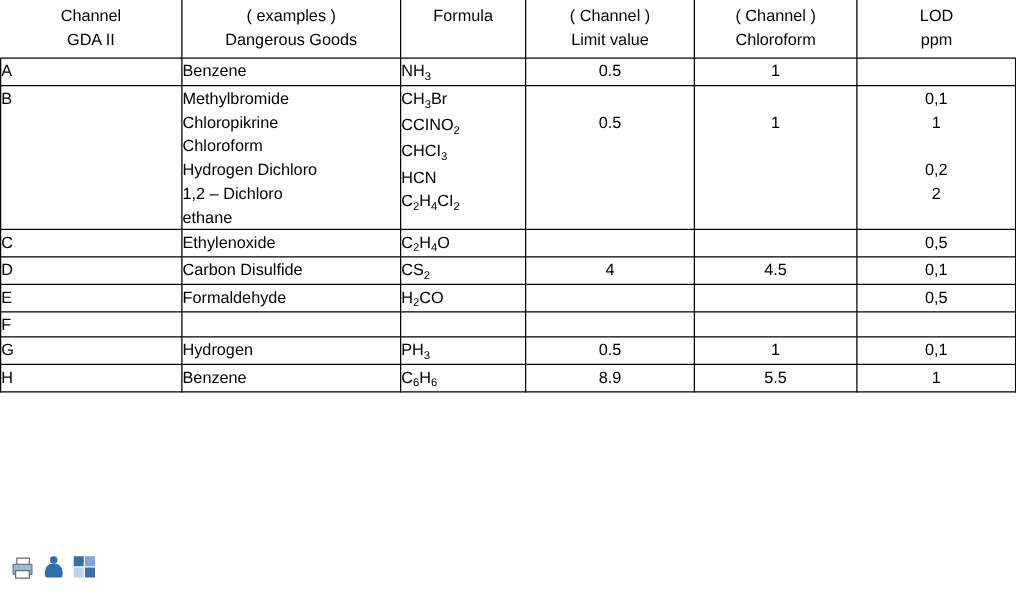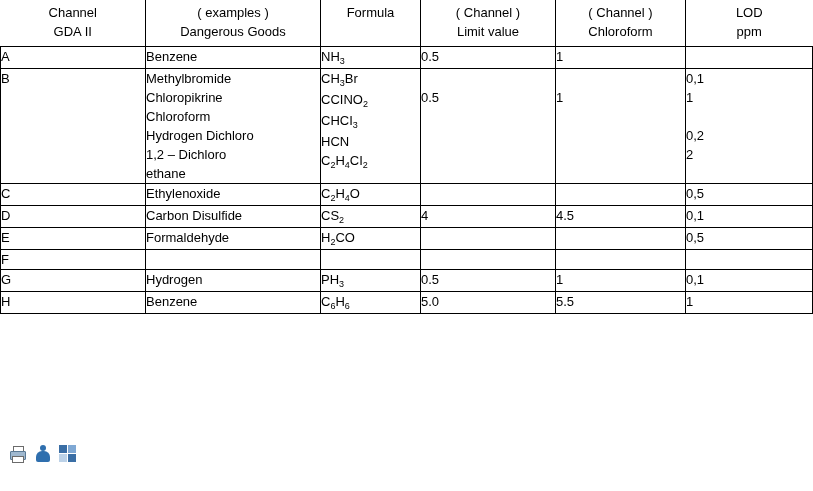--- a/index.html
+++ b/index.html
@@ -68,20 +68,21 @@
   }
   td.goods {
     text-align: left;
     padding: 6px 0 6px 8px;
   }
   td.formula {
     text-align: left;
     padding: 6px 0 6px 0;
   }
   td.num {
+    text-align: center;
     padding: 6px 0 6px 0;
   }
   td.edge-left { border-left: none; }
   td.edge-right { border-right: none; }
 
   .ml { display: block; }
   .blank { display: block; height: 19px; }
 
   sub {
     font-size: 9px;
@@ -360,21 +361,21 @@
           <td class="ch edge-left">
             <span class="ml">H</span>
           </td>
           <td class="goods">
             <span class="ml">Benzene</span>
           </td>
           <td class="formula">
             <span class="ml">C<sub>6</sub>H<sub>6</sub></span>
           </td>
           <td class="num">
-            <span class="ml">5.0</span>
+            <span class="ml">8.9</span>
           </td>
           <td class="num">
             <span class="ml">5.5</span>
           </td>
           <td class="num edge-right">
             <span class="ml">1</span>
           </td>
         </tr>
       </tbody>
   </table>

